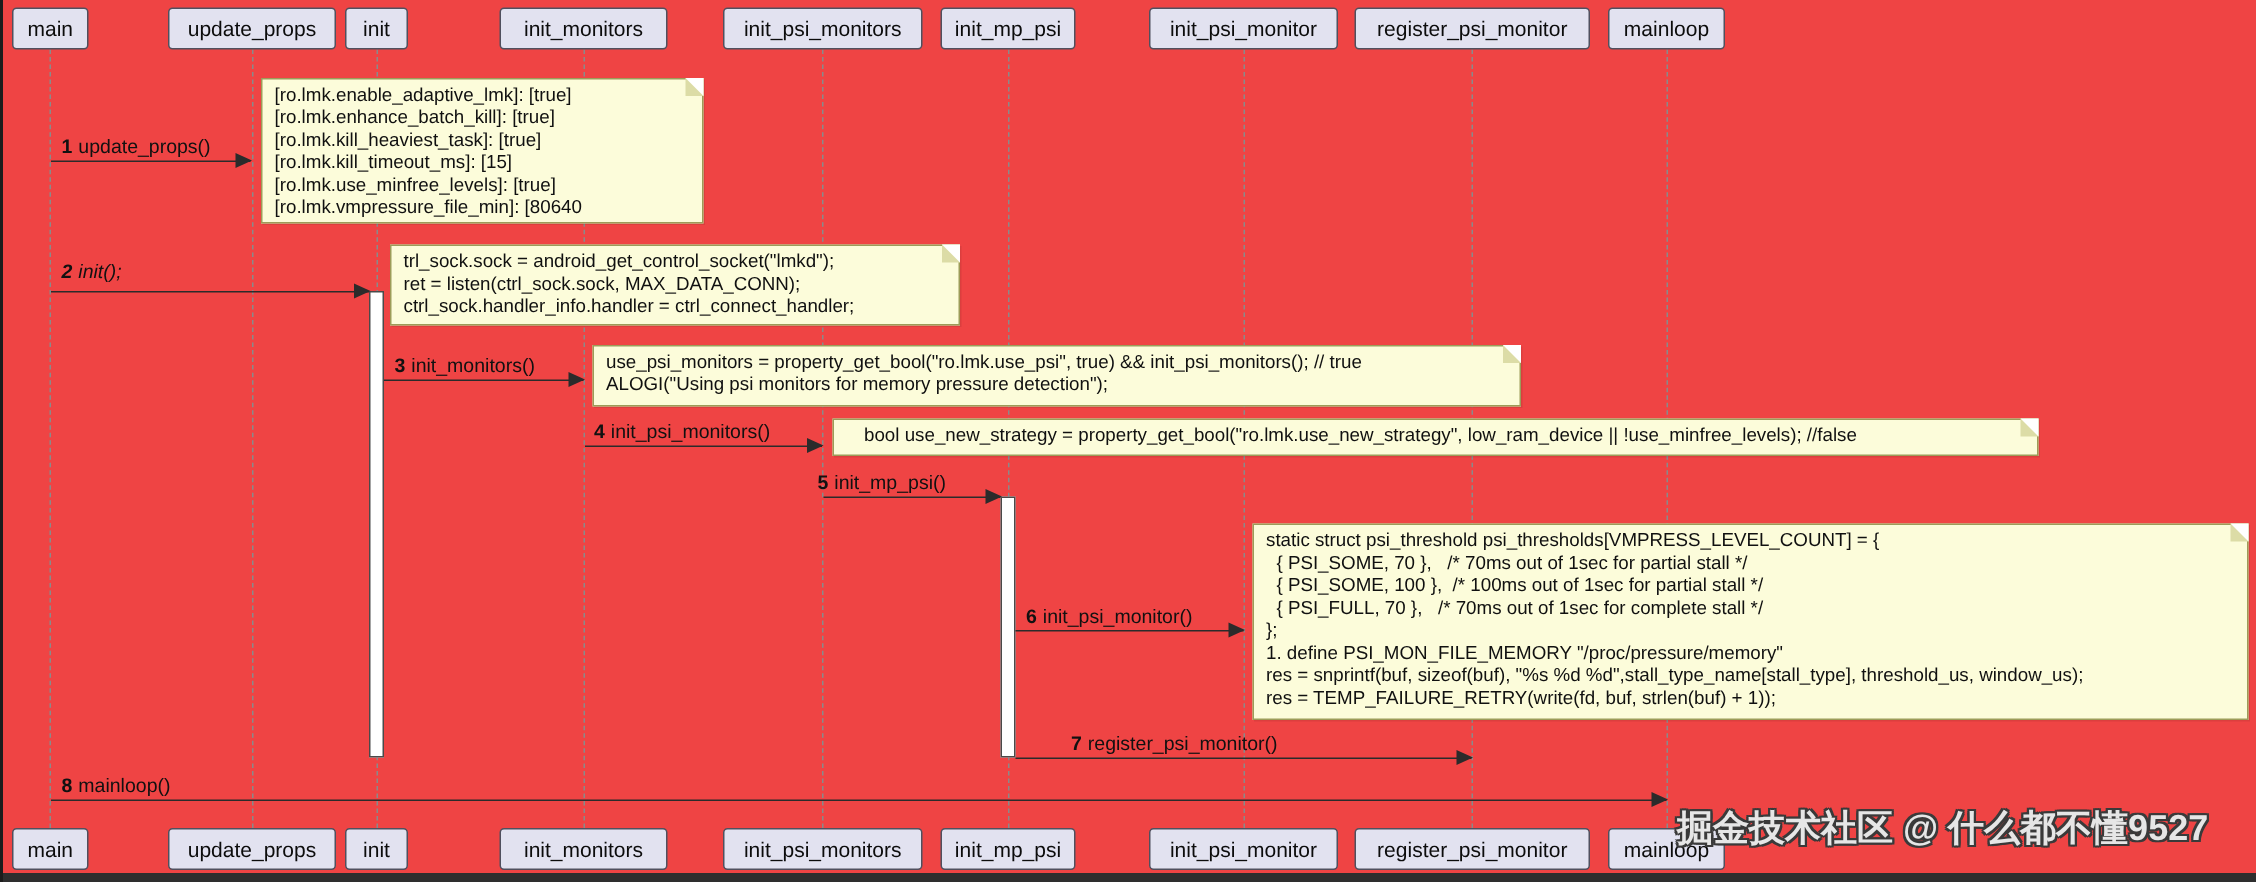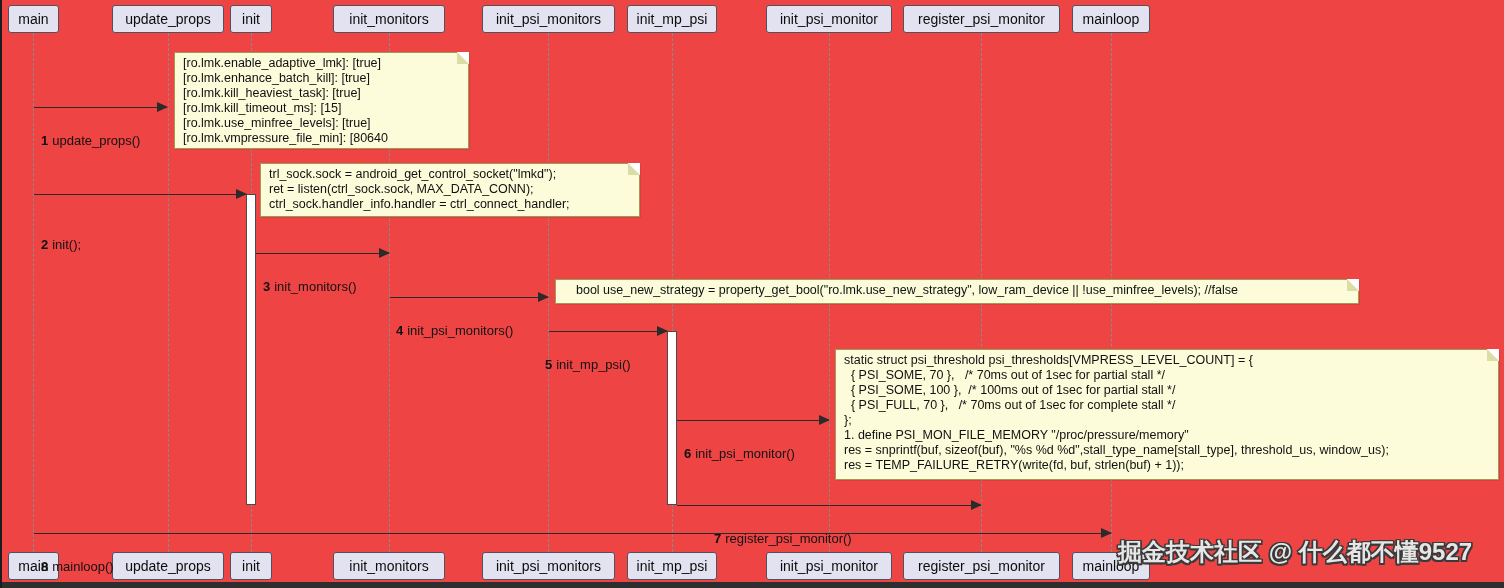--- a/index.html
+++ b/index.html
@@ -36,21 +36,20 @@
     background:#ffffff;
     border:1.4px solid #4a4a4a;
     box-sizing:border-box;
     z-index:2;
   }
   .msg-label{
     position:absolute;
     font-size:13px;color:#111;
     white-space:nowrap;
     z-index:4;
-    margin-top:43px;
   }
   .msg-label b{font-weight:bold;margin-right:4px;}
   .msg-line{
     position:absolute;
     height:0;
     border-top:1.6px solid #2b2b2b;
     z-index:3;
   }
   .arrow-head{
     position:absolute;
@@ -168,21 +167,21 @@
     </div>
 
   <div class="activation" style="left:244px;top:194px;height:311px;"></div>
   <div class="activation" style="left:665px;top:331px;height:174px;"></div>
 
   <div class="msg-label" style="left:39px;top:90px;"><b>1</b><span>update_props()</span></div>
   <div class="msg-line" style="left:32px;top:107px;width:133px;">
       <span class="arrow-head"></span>
     </div>
 
-  <div class="msg-label" style="left:39px;top:194px;"><b>2</b><span>init();</span></div>
+  <div class="msg-label" style="left:39px;top:173px;font-style:italic;"><b>2</b><span>init();</span></div>
   <div class="msg-line" style="left:32px;top:194px;width:212px;">
       <span class="arrow-head"></span>
     </div>
 
   <div class="msg-label" style="left:261px;top:236px;"><b>3</b><span>init_monitors()</span></div>
   <div class="msg-line" style="left:254px;top:253px;width:133px;">
       <span class="arrow-head"></span>
     </div>
 
   <div class="msg-label" style="left:394px;top:280px;"><b>4</b><span>init_psi_monitors()</span></div>
@@ -212,20 +211,22 @@
 
   <div class="note" style="left:172px;top:52px;width:295px;height:97px;">[ro.lmk.enable_adaptive_lmk]: [true]
 [ro.lmk.enhance_batch_kill]: [true]
 [ro.lmk.kill_heaviest_task]: [true]
 [ro.lmk.kill_timeout_ms]: [15]
 [ro.lmk.use_minfree_levels]: [true]
 [ro.lmk.vmpressure_file_min]: [80640</div>
   <div class="note" style="left:258px;top:163px;width:380px;height:54px;">trl_sock.sock = android_get_control_socket("lmkd");
 ret = listen(ctrl_sock.sock, MAX_DATA_CONN);
 ctrl_sock.handler_info.handler = ctrl_connect_handler;</div>
+  <div class="note" style="left:393px;top:230px;width:619px;height:41px;">use_psi_monitors = property_get_bool("ro.lmk.use_psi", true) &amp;&amp; init_psi_monitors(); // true
+ALOGI("Using psi monitors for memory pressure detection");</div>
   <div class="note" style="left:553px;top:279px;width:804px;height:25px;padding-left:20px;">bool use_new_strategy = property_get_bool("ro.lmk.use_new_strategy", low_ram_device || !use_minfree_levels); //false</div>
   <div class="note" style="left:833px;top:349px;width:664px;height:131px;">static struct psi_threshold psi_thresholds[VMPRESS_LEVEL_COUNT] = {
   { PSI_SOME, 70 },   /* 70ms out of 1sec for partial stall */
   { PSI_SOME, 100 },  /* 100ms out of 1sec for partial stall */
   { PSI_FULL, 70 },   /* 70ms out of 1sec for complete stall */
 };
 1. define PSI_MON_FILE_MEMORY "/proc/pressure/memory"
 res = snprintf(buf, sizeof(buf), "%s %d %d",stall_type_name[stall_type], threshold_us, window_us);
 res = TEMP_FAILURE_RETRY(write(fd, buf, strlen(buf) + 1));</div>
 

